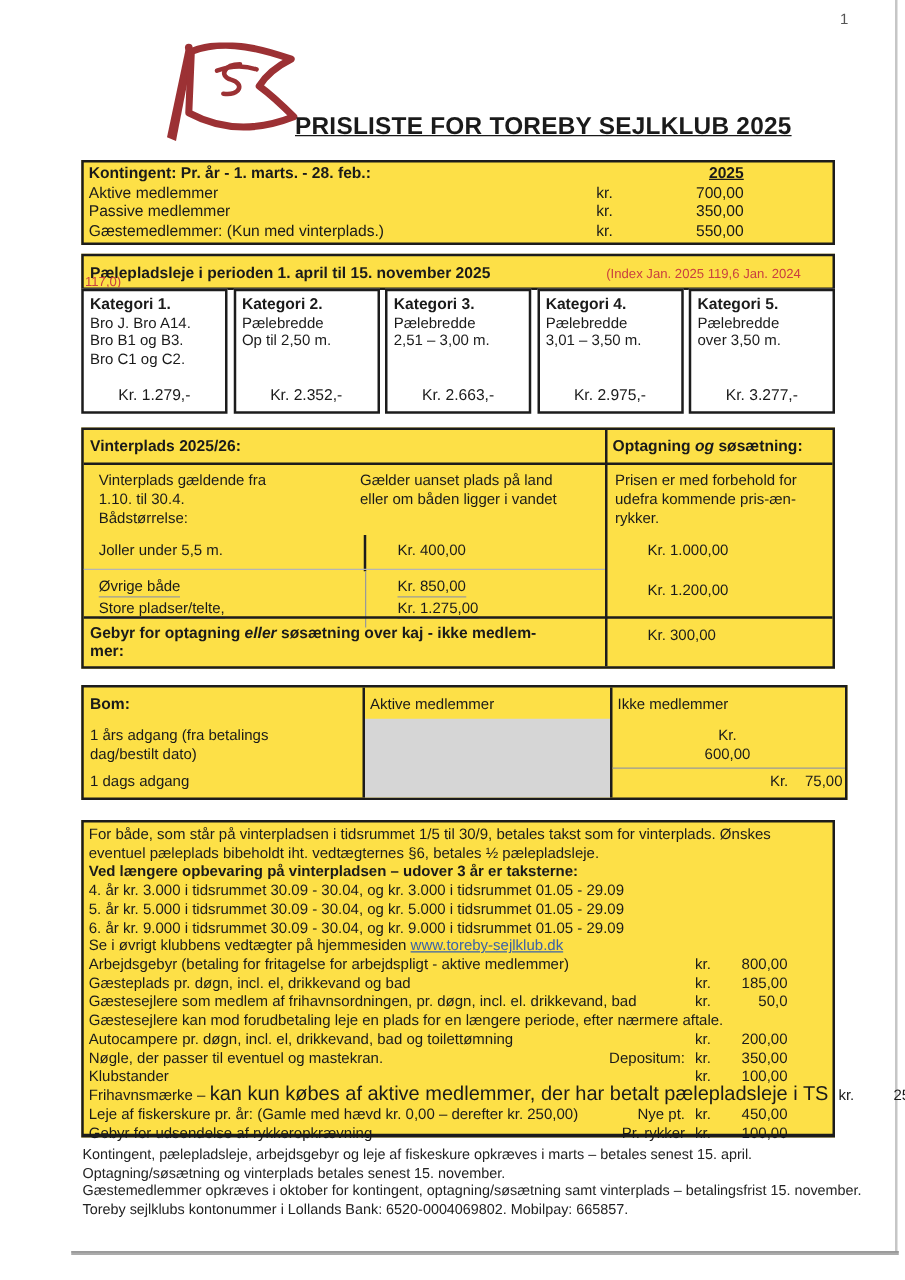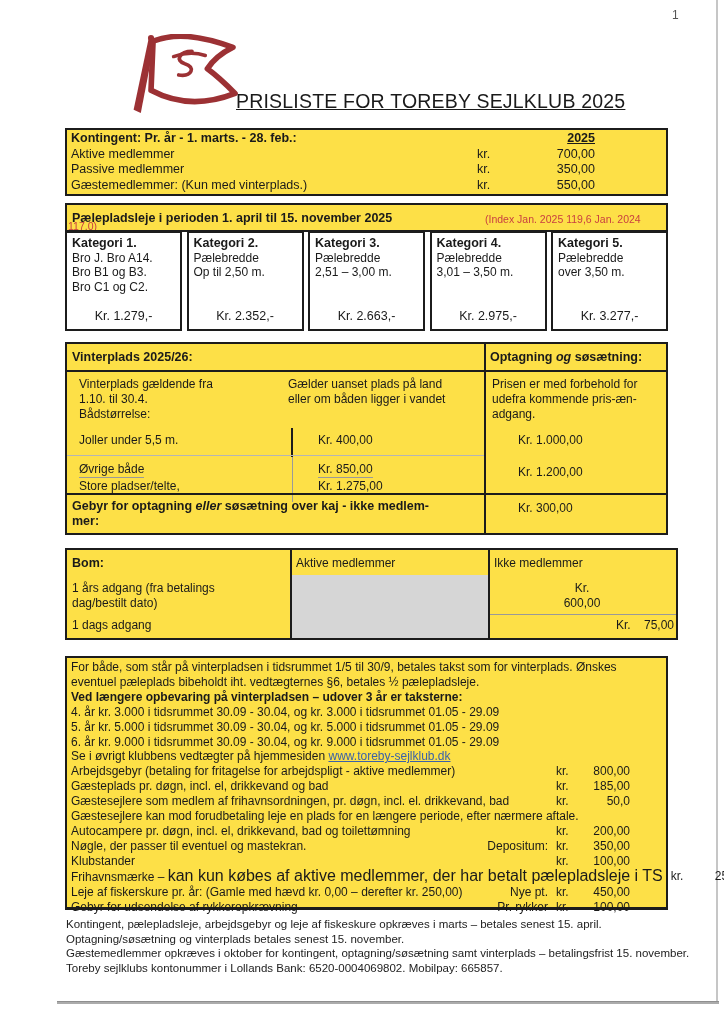--- a/index.html
+++ b/index.html
@@ -8,21 +8,21 @@
   .pre{white-space:pre;}
   .bold{font-weight:bold;}
   .it{font-style:italic;}
 
   .page-number{position:absolute;top:8px;left:672px;font-size:12px;color:#555;}
   .edge-v{position:absolute;top:0;left:716px;width:2px;height:1003px;background:#c6c6c6;}
   .hr-gray{position:absolute;top:1001px;left:57px;width:662px;height:3px;background:#ababab;border-top:1px solid #8f8f8f;box-sizing:border-box;}
 
   .logo{position:absolute;left:128px;top:34px;width:128px;height:84px;}
 
-  .title{position:absolute;left:236px;top:90px;margin:0;font-size:19.5px;font-weight:normal;
+  .title{position:absolute;left:236px;top:90px;margin:0;font-size:19.5px;font-weight:bold;
          text-decoration:underline;letter-spacing:.2px;white-space:nowrap;}
 
   
   .tbl{position:absolute;left:65px;box-sizing:border-box;border:2px solid #1c1c1c;background:#fde047;}
 
   
   .kontingent{top:128px;width:603px;height:68px;font-size:12.5px;padding:1px 0;}
   .krow{display:grid;grid-template-columns:1fr 30px 88px 71px;line-height:15.5px;padding-left:4px;}
   .kvalue{text-align:right;}
   .yr{text-decoration:underline;}
@@ -177,21 +177,21 @@
       <span style="display:block">1.10. til 30.4.</span>
       <span style="display:block">Bådstørrelse:</span>
     </span>
     <span class="cell" style="left:221px;top:33px;">
       <span style="display:block">Gælder uanset plads på land</span>
       <span style="display:block">eller om båden ligger i vandet</span>
     </span>
     <span class="cell" style="left:425px;top:33px;">
       <span style="display:block">Prisen er med forbehold for</span>
       <span style="display:block">udefra kommende pris-æn-</span>
-      <span style="display:block">adgang.</span>
+      <span style="display:block">rykker.</span>
     </span>
 
     <div class="v-midbar"></div>
     <div class="v-midbar2"></div>
 
     <span class="cell" style="left:12px;top:89px;">Joller under 5,5 m.</span>
     <span class="cell pre" style="left:251px;top:89px;">Kr.    400,00</span>
     <span class="cell pre" style="left:451px;top:89px;">Kr.  1.000,00</span>
     <div class="v-rowline"></div>
 

